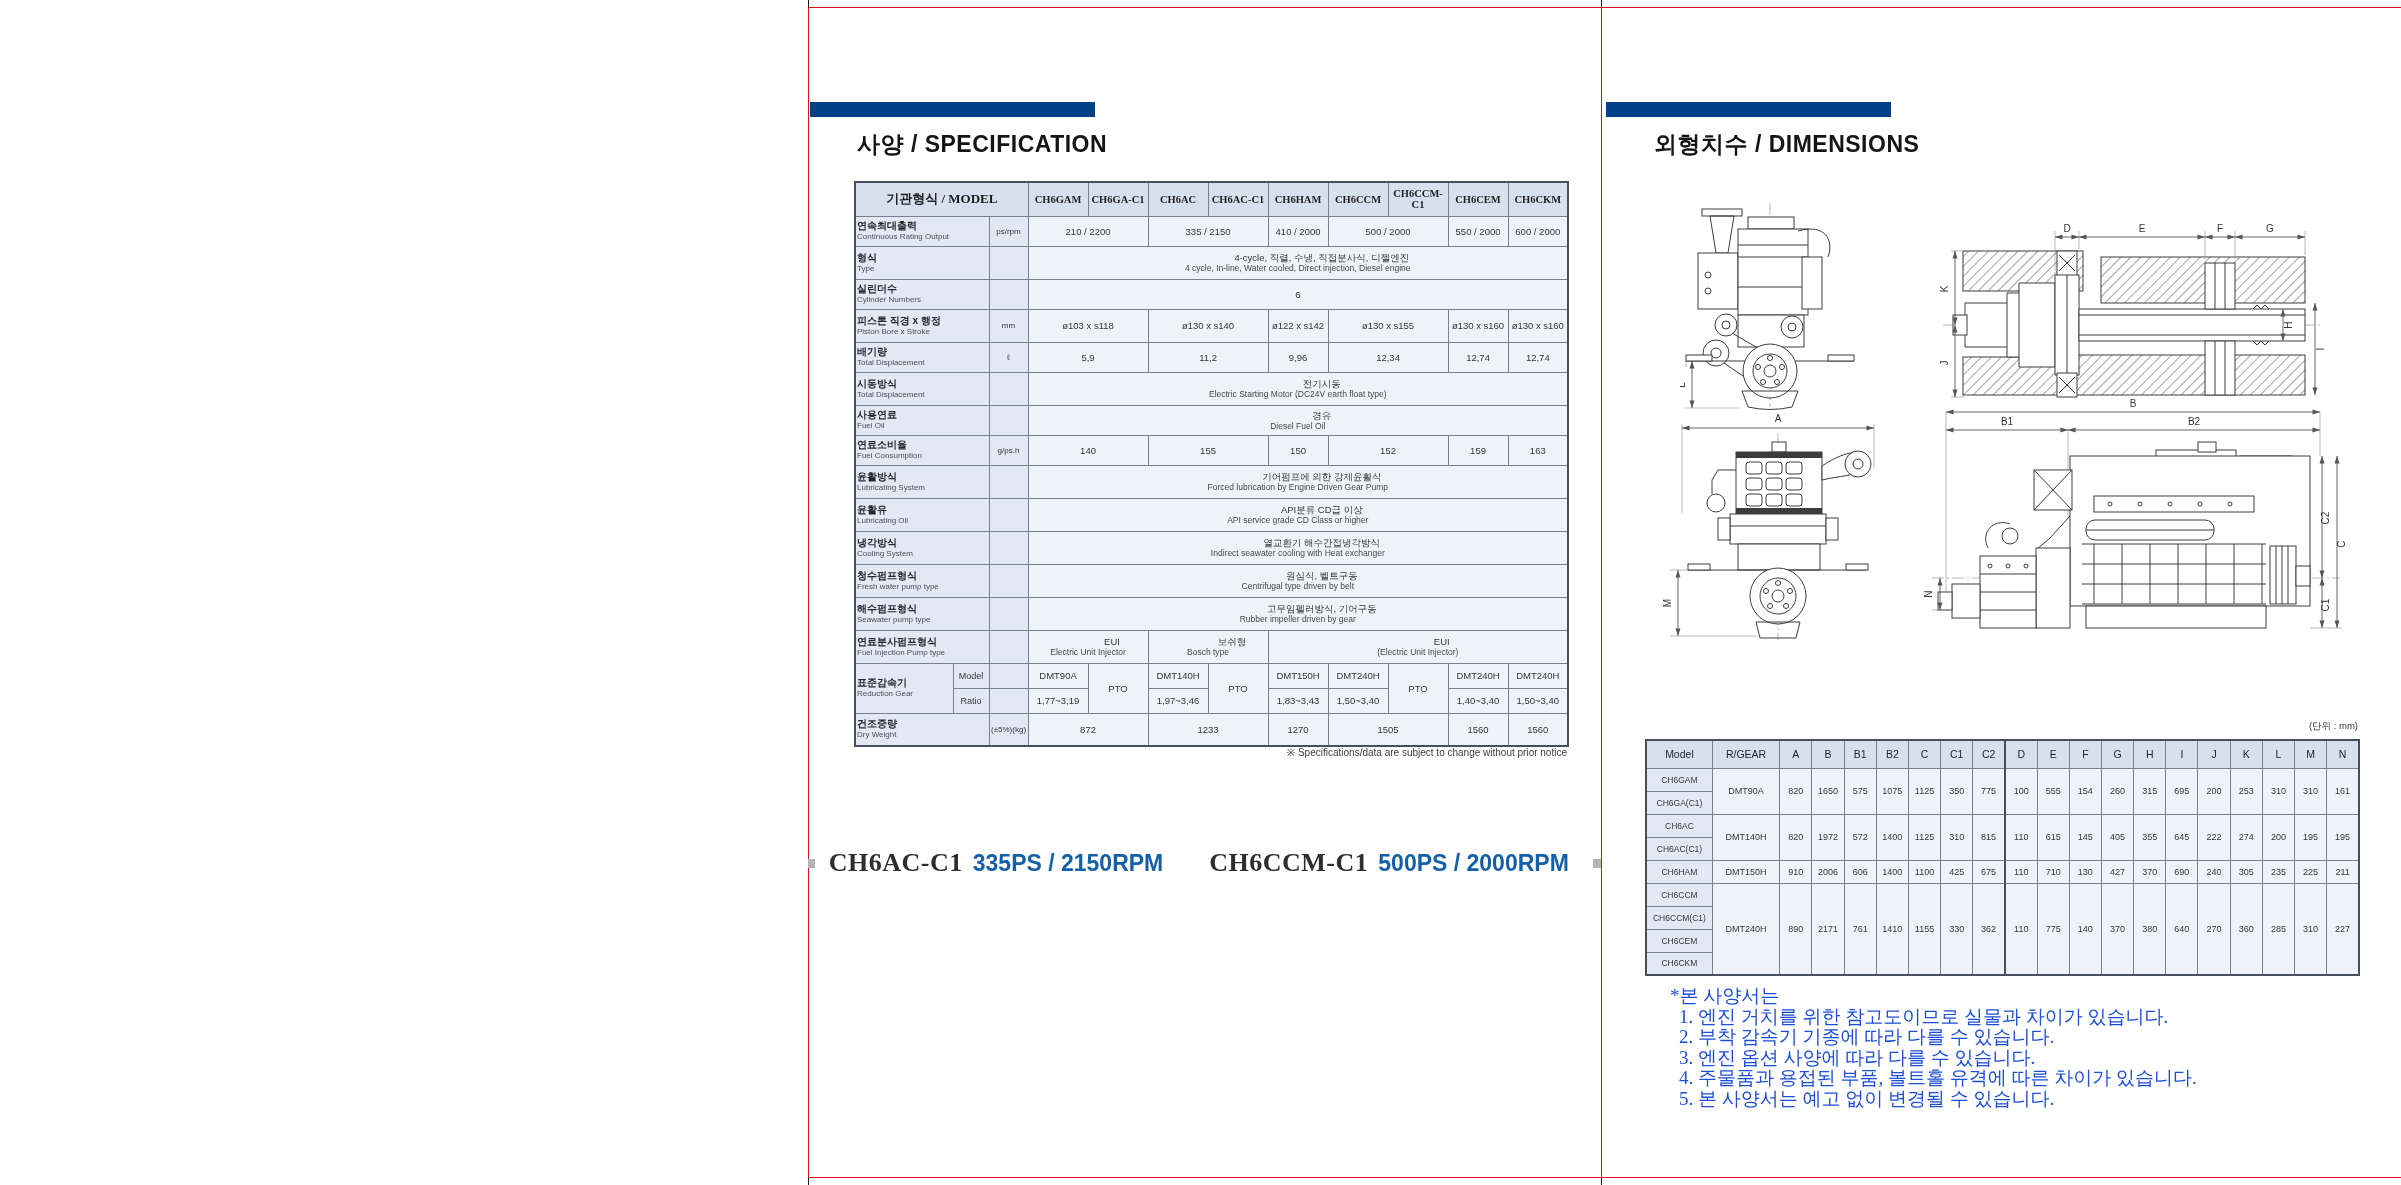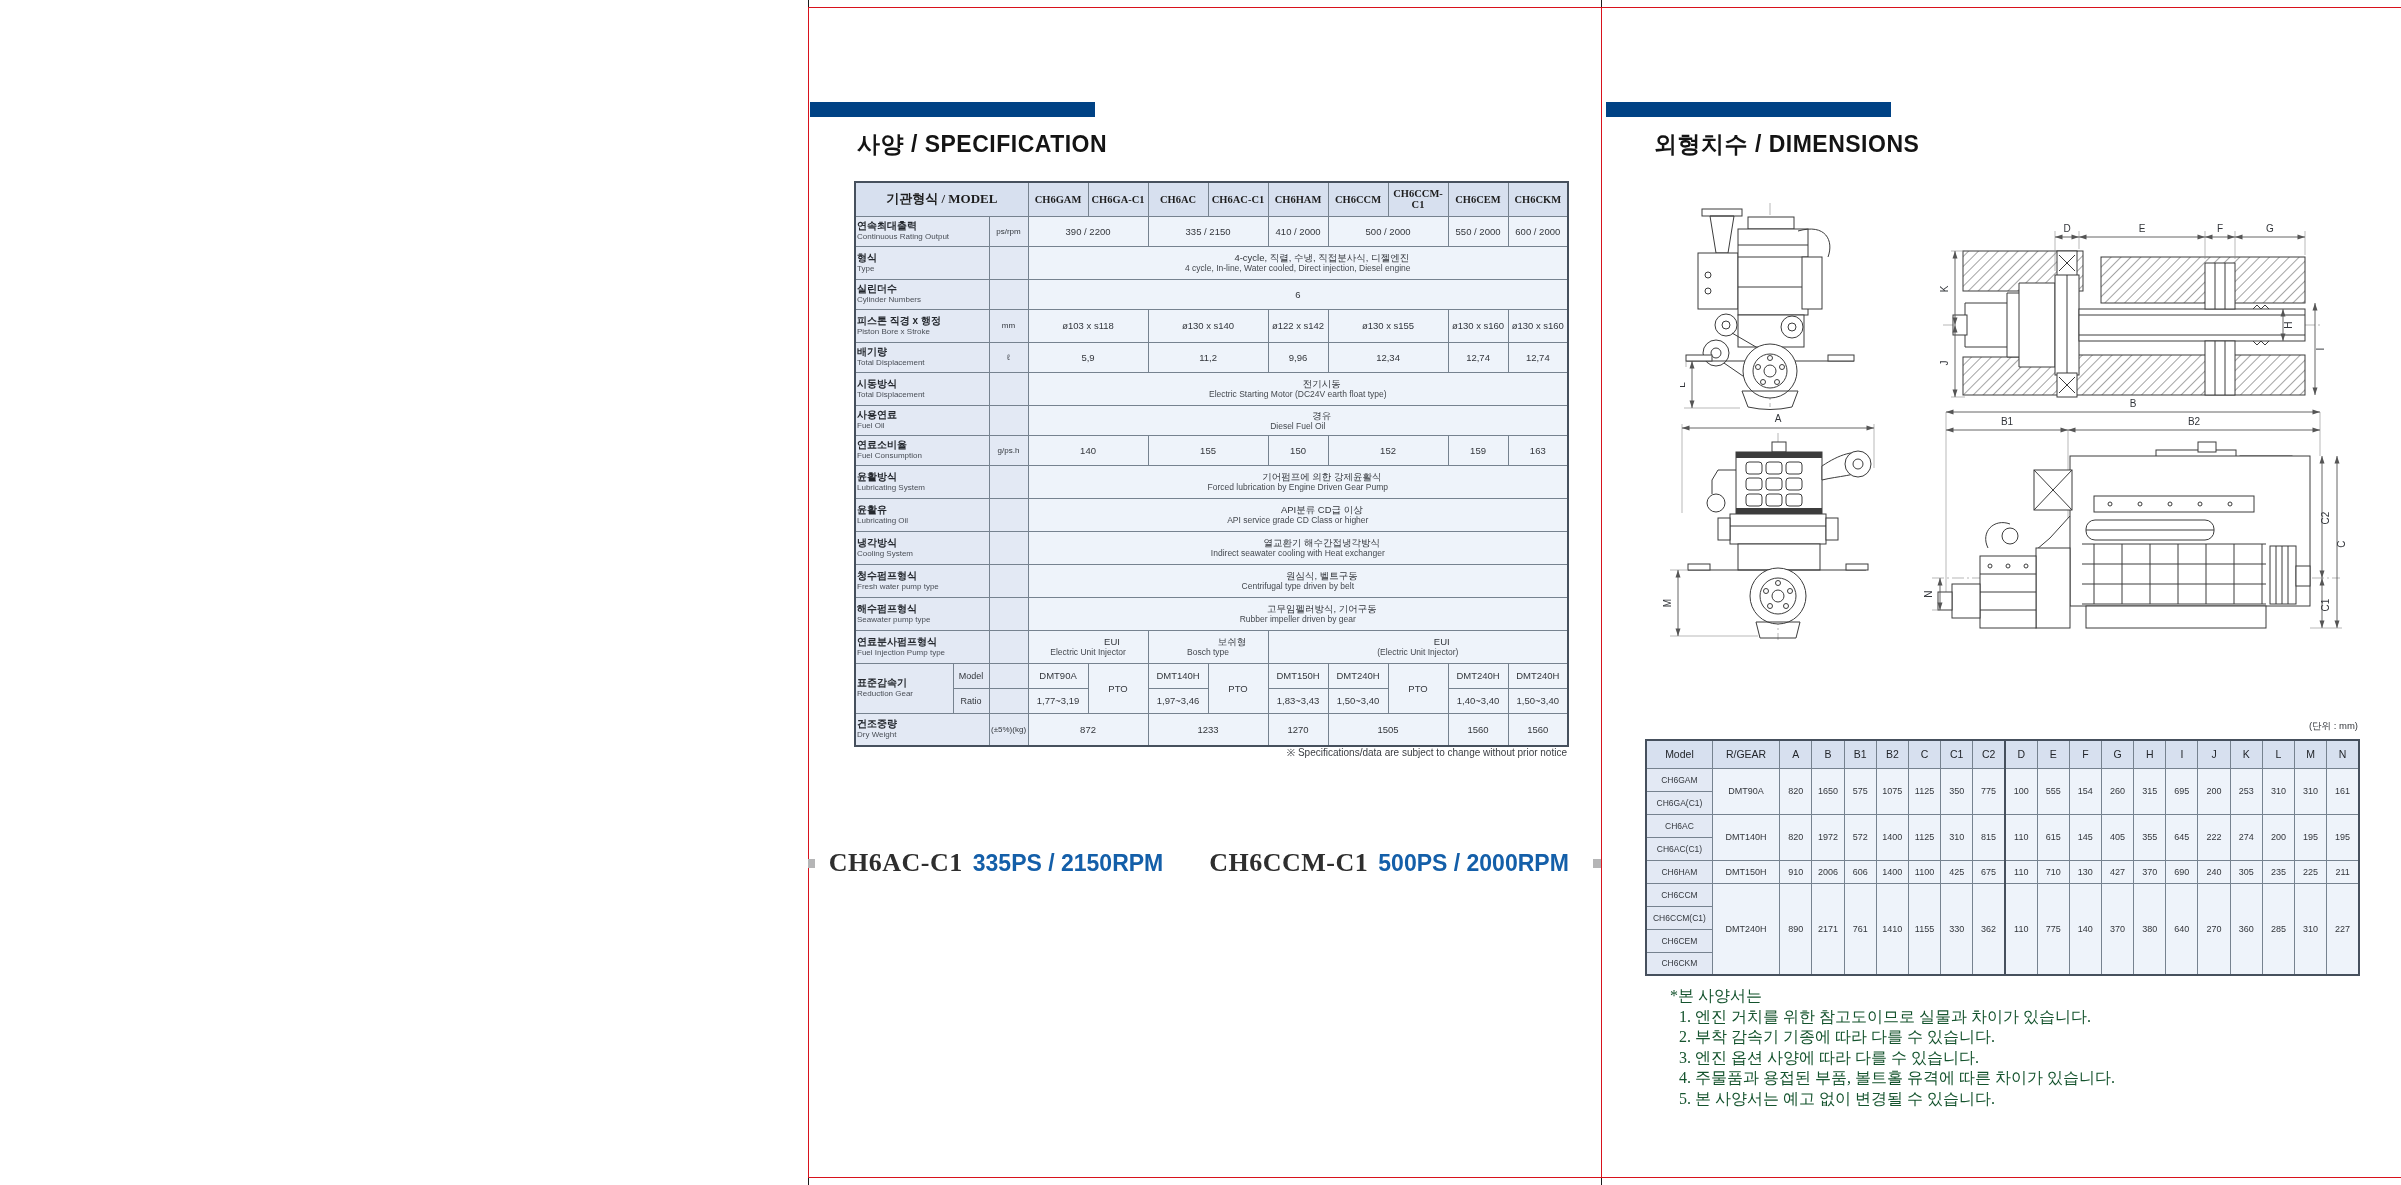--- a/index.html
+++ b/index.html
@@ -41,22 +41,22 @@
   #dims-unit{position:absolute;left:2162px;top:720px;width:196px;text-align:right;font-size:9.5px;color:#33363b;}
   #dims-table{position:absolute;left:1645px;top:739px;width:715px;border:2px solid #46505d;}
   #dims-table td,#dims-table th{border:1px solid #76828f;padding:0;overflow:hidden;vertical-align:middle;text-align:center;}
   #dims-table th{background:#d7e0ef;font-size:10.5px;font-weight:normal;color:#23262b;}
   #dims-table .mdl{background:#e3e9f4;font-size:8.5px;color:#33373d;}
   #dims-table .gear{background:#eef3fa;font-size:9px;color:#33363b;}
   #dims-table .dv{background:#eef3fa;font-size:9px;color:#33363b;}
   #dims-table .bthick{border-left:2px solid #46505d;}
   tr.dr{height:23px} tr.dh{height:28px}
   
-  #footnotes{position:absolute;left:1670px;top:986px;font-family:"Liberation Serif",serif;font-size:16px;
-             color:#14532d;line-height:20.5px;}
+  #footnotes{position:absolute;left:1670px;top:986px;font-family:"Liberation Serif",serif;font-size:19px;
+             color:#1d4ed8;line-height:20.5px;}
   #footnotes .fitem{padding-left:9px;}
   
   .drw{position:absolute;}
   .ol{stroke:#3c3c3c;stroke-width:1;fill:none}
   .olf{stroke:#3c3c3c;stroke-width:1;fill:#ffffff}
   .dl{stroke:#555;stroke-width:.9;fill:none}
   .xl{stroke:#8a8a8a;stroke-width:.6;fill:none}
   .cl{stroke:#9a9a9a;stroke-width:.7;fill:none;stroke-dasharray:12 3 2 3}
   .hatched{fill:url(#hatch);stroke:#3c3c3c;stroke-width:1}
   .dt{font-family:"Liberation Sans",sans-serif;font-size:10px;fill:#33363b}
@@ -105,21 +105,21 @@
       <th class="mc">CH6CCM-C1</th>
       <th class="mc">CH6CEM</th>
       <th class="mc">CH6CKM</th>
     </tr>
     <tr class="r30">
       <td class="lab" colspan="2">
         <span class="kr">연속최대출력</span>
         <span class="en">Continuous Rating Output</span>
           </td>
       <td class="unit">ps/rpm</td>
-      <td class="v" colspan="2">390 / 2200</td>
+      <td class="v" colspan="2">210 / 2200</td>
       <td class="v" colspan="2">335 / 2150</td>
       <td class="v">410 / 2000</td>
       <td class="v" colspan="2">500 / 2000</td>
       <td class="v">550 / 2000</td>
       <td class="v">600 / 2000</td>
     </tr>
     <tr class="r33">
       <td class="lab" colspan="2">
         <span class="kr">형식</span>
         <span class="en">Type</span>

